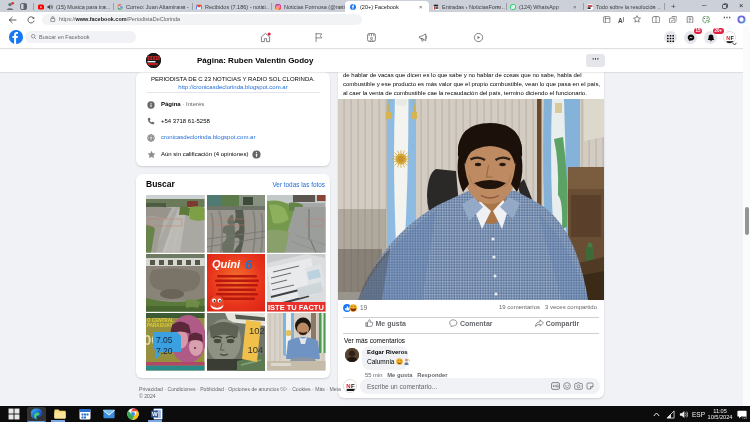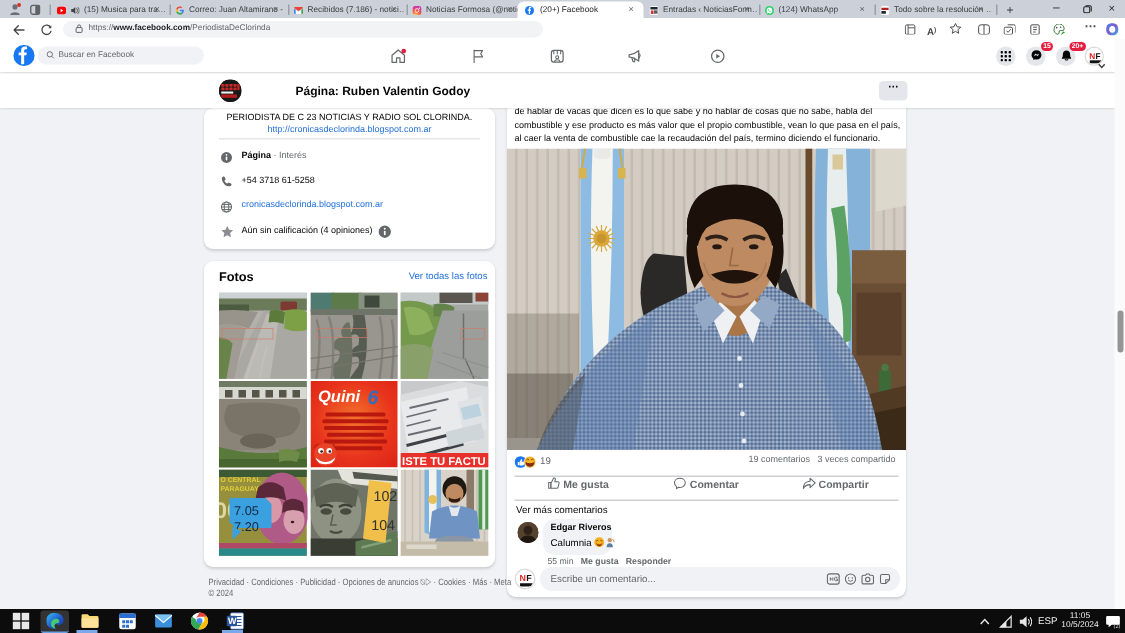--- a/index.html
+++ b/index.html
@@ -330,21 +330,21 @@
     </svg>
   <div class="grayrow" style="position:absolute;left:25px;top:78.5px;">Aún sin calificación (4 opiniones)</div>
   <svg style="position:absolute;left:116px;top:77.5px" width="9" height="9" viewBox="0 0 16 16">
       <circle cx="8" cy="8" r="7.3" fill="#65676b"></circle>
       <rect x="7" y="6.7" width="2" height="5.4" rx="1" fill="#fff"></rect>
       <circle cx="8" cy="4.5" r="1.15" fill="#fff"></circle>
     </svg>
 </div>
 
 <div class="card" id="card2" style="left:136px;top:174px;width:194px;height:204px;">
-  <div style="position:absolute;left:10px;top:4.5px;font-size:8.5px;font-weight:bold;color:#050505;">Fotos</div>
+  <div style="position:absolute;left:10px;top:4.5px;font-size:8.5px;font-weight:bold;color:#050505;">Buscar</div>
   <div style="position:absolute;right:5px;top:6.5px;font-size:6.4px;"><a class="blue" href="#">Ver todas las fotos</a></div>
 
   <svg style="position:absolute;left:10px;top:21px" width="58.5" height="57.5" viewBox="0 0 58.5 57.5">
       <rect width="58.5" height="57.5" fill="#b3b1ac"></rect>
       <rect width="58.5" height="9" fill="#ccd2d3"></rect>
       <path d="M0 4 h58.5 v8 h-58.5Z" fill="#6b7a58"></path>
       <path d="M0 8 h20 v6 h-20Z" fill="#4c5c40"></path>
       <rect x="41" y="6" width="11" height="6" rx="1" fill="#7c3a30"></rect>
       <path d="M30 12 Q20 30 8 57.5 H58.5 V14 Z" fill="#aaa8a2"></path>
       <path d="M32 14 Q26 30 16 57.5 H34 Q38 32 40 14 Z" fill="#bcbab4"></path>

